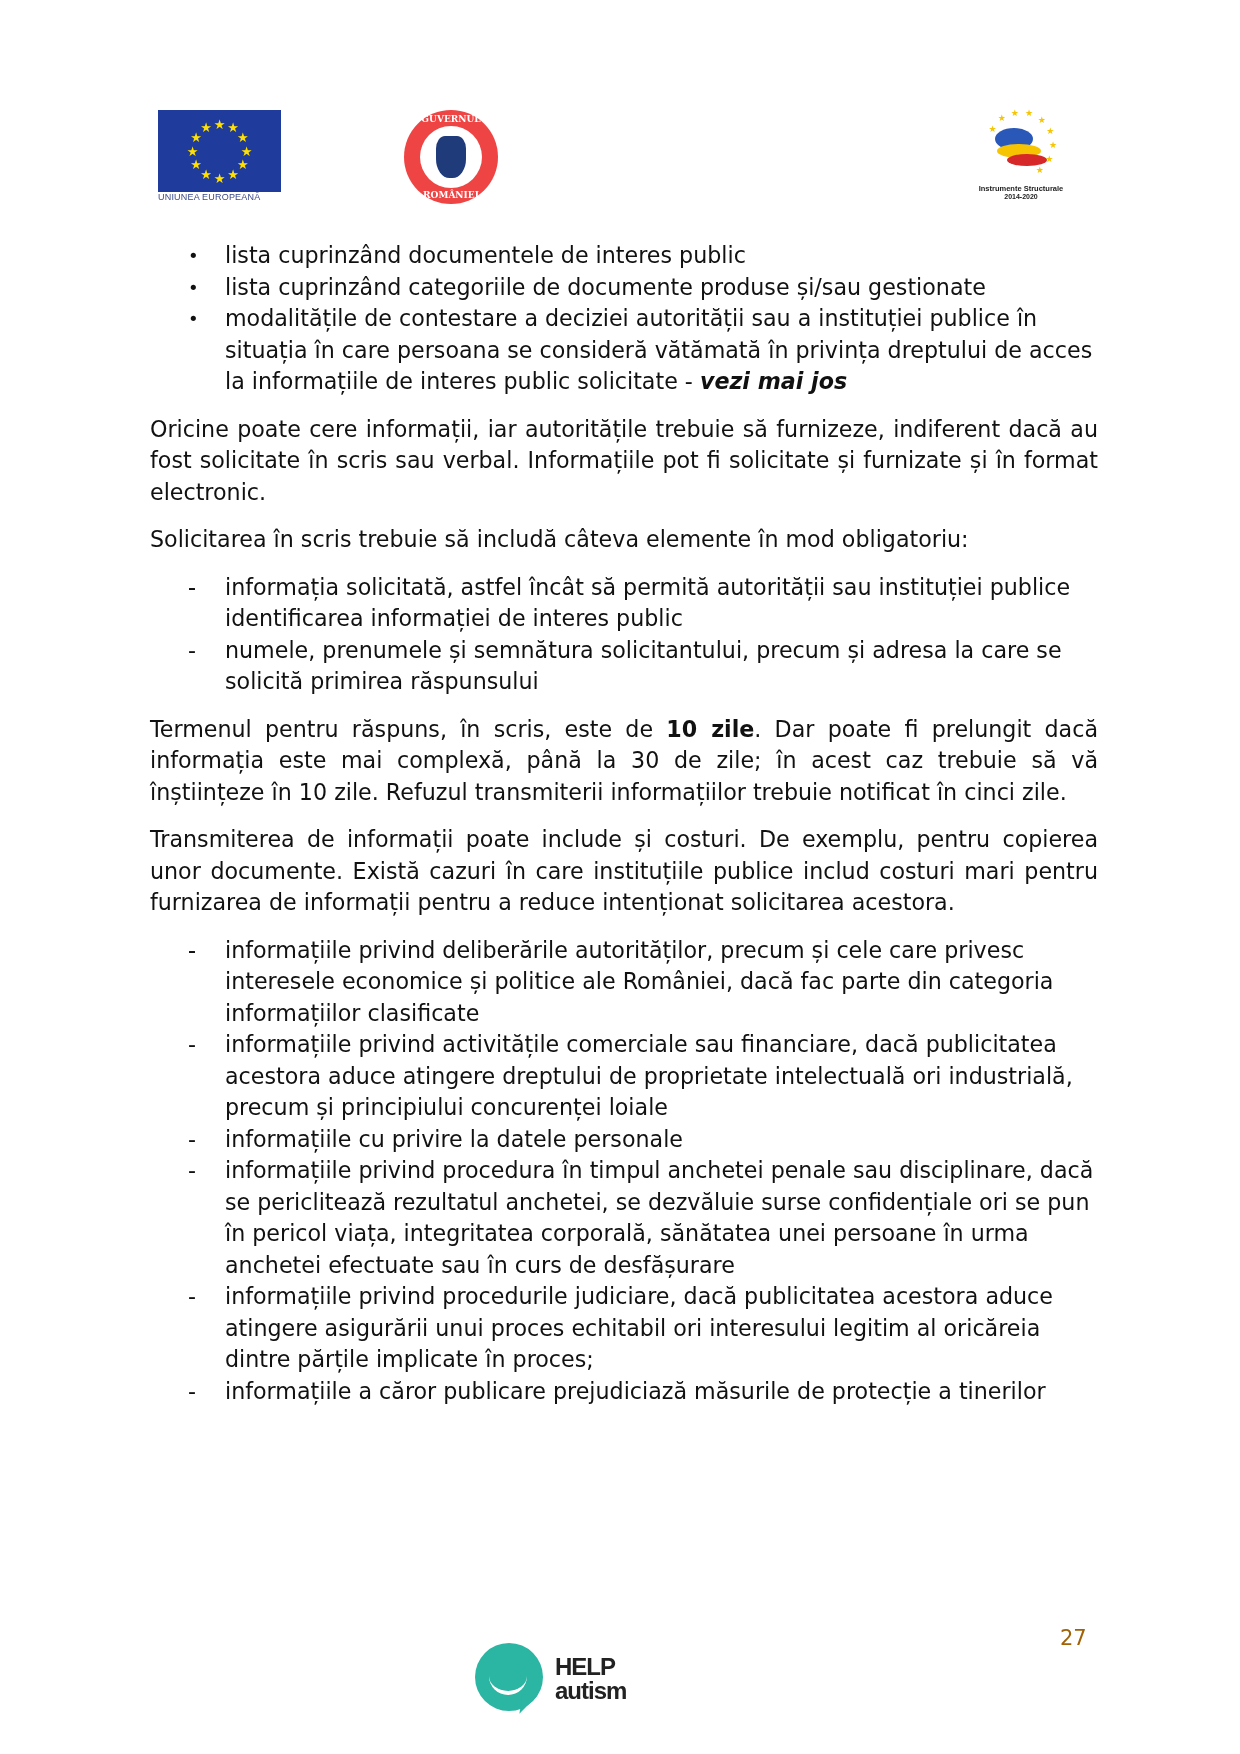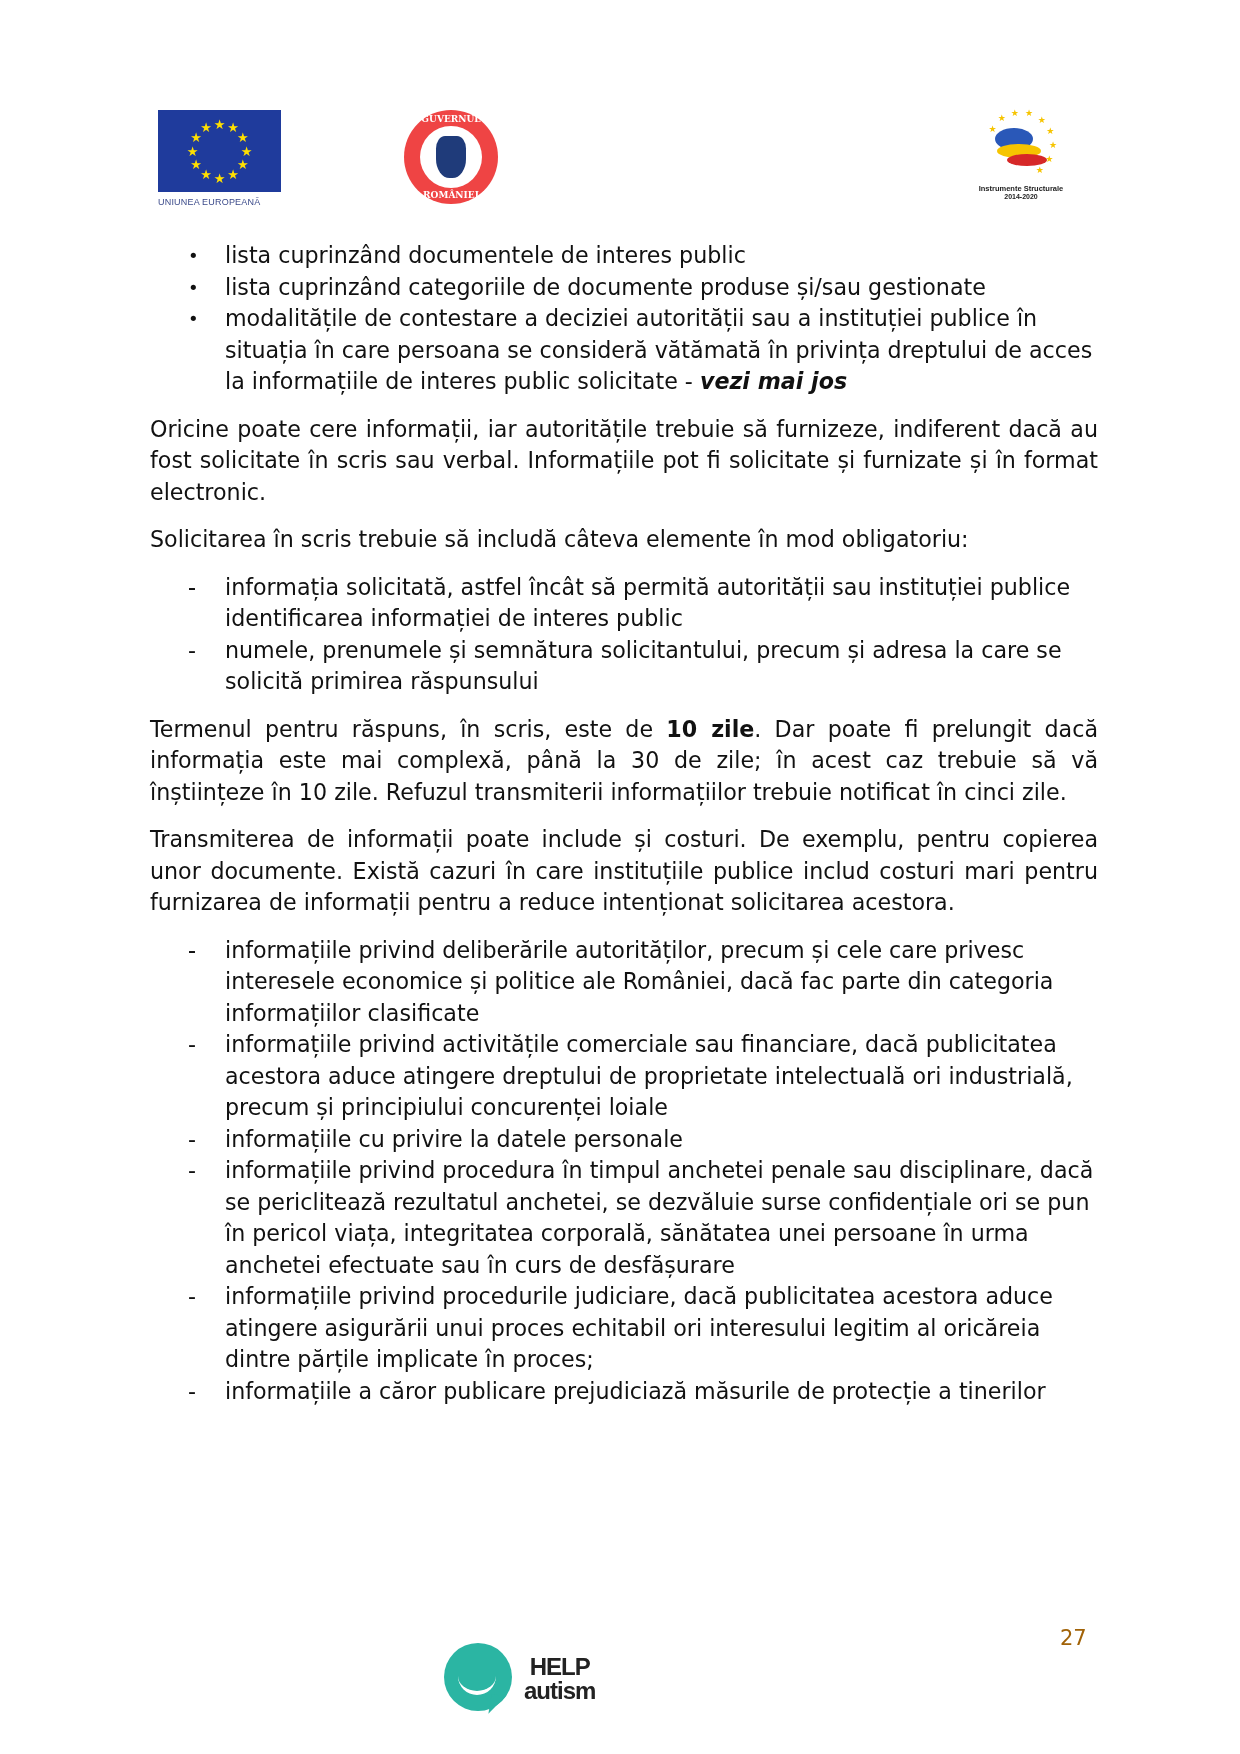--- a/index.html
+++ b/index.html
@@ -6,21 +6,21 @@
     body { width: 1240px; height: 1754px; position: relative; overflow: hidden;
            font-family: "DejaVu Sans", sans-serif; color: #111111; }
 
     .logos { position: absolute; top: 108px; left: 0; width: 1240px; height: 100px; }
     .logo { position: absolute; }
 
     
     .eu { left: 158px; top: 2px; width: 123px; height: 96px; }
     .eu-flag { width: 123px; height: 82px; background: #1f3b9c; position: relative; }
     .eu-flag .star { position: absolute; color: #ffe000; font-size: 13px; line-height: 13px; width: 13px; text-align: center; }
-    .eu-caption { font-family: "Liberation Sans", sans-serif; font-size: 9px; color: #3b4a8a; margin-top: 5px; letter-spacing: 0.2px; }
+    .eu-caption { font-family: "Liberation Sans", sans-serif; font-size: 9px; color: #3b4a8a; letter-spacing: 0.2px; }
 
     
     .gov { left: 404px; top: 2px; width: 98px; height: 98px; }
     .gov-seal { width: 94px; height: 94px; border-radius: 50%; background: #ef4444; position: relative; }
     .gov-seal .inner { position: absolute; left: 16px; top: 16px; width: 62px; height: 62px; border-radius: 50%; background: #ffffff; }
     .gov-seal .eagle { position: absolute; left: 32px; top: 26px; width: 30px; height: 42px; background: #1f3b7a; border-radius: 30% 30% 45% 45%; }
     .gov-seal .txt-top { position: absolute; top: 4px; left: 0; width: 94px; text-align: center; color: #fff; font-family: "DejaVu Serif", serif; font-size: 9px; font-weight: bold; }
     .gov-seal .txt-bot { position: absolute; bottom: 4px; left: 0; width: 94px; text-align: center; color: #fff; font-family: "DejaVu Serif", serif; font-size: 9px; font-weight: bold; }
 
     
@@ -49,21 +49,21 @@
     .content .para { margin-bottom: 16px; }
     ul.items { list-style: none; margin: 0 0 16px 0; padding: 0; }
     ul.items li { position: relative; padding-left: 75px; }
     ul.items li .mark { position: absolute; left: 38px; top: 0; width: 20px; }
     ul.items.bullets li .mark { font-size: 18px; }
     em.strong-it { font-style: italic; font-weight: bold; margin-top: 28px; }
     b { font-weight: bold; }
 
     .page-number { position: absolute; left: 1060px; top: 1626px; font-size: 21px; color: #a16207; }
 
-    .help-logo { position: absolute; left: 444px; top: 1643px; width: 170px; height: 80px; text-align: center; }
+    .help-logo { position: absolute; left: 475px; top: 1643px; width: 170px; height: 80px; }
     .help-bubble { position: absolute; left: 0; top: 0; width: 68px; height: 68px; border-radius: 50%; background: #2bb5a3; }
     .help-bubble .tail { position: absolute; left: 46px; top: 52px; width: 0; height: 0; border-left: 14px solid #2bb5a3; border-bottom: 20px solid transparent; transform: rotate(10deg); }
     .help-bubble .smile { position: absolute; left: 14px; top: 18px; width: 38px; height: 30px; border-bottom: 4px solid #ffffff; border-radius: 0 0 22px 22px; }
     .help-text { position: absolute; left: 80px; top: 12px; font-family: "Liberation Sans", sans-serif; font-weight: bold; color: #222; line-height: 24px; }
     .help-text .l1 { font-size: 24px; letter-spacing: -1px; }
     .help-text .l2 { font-size: 24px; letter-spacing: -1px; }
   </style>
 </head>
 <body>
 

